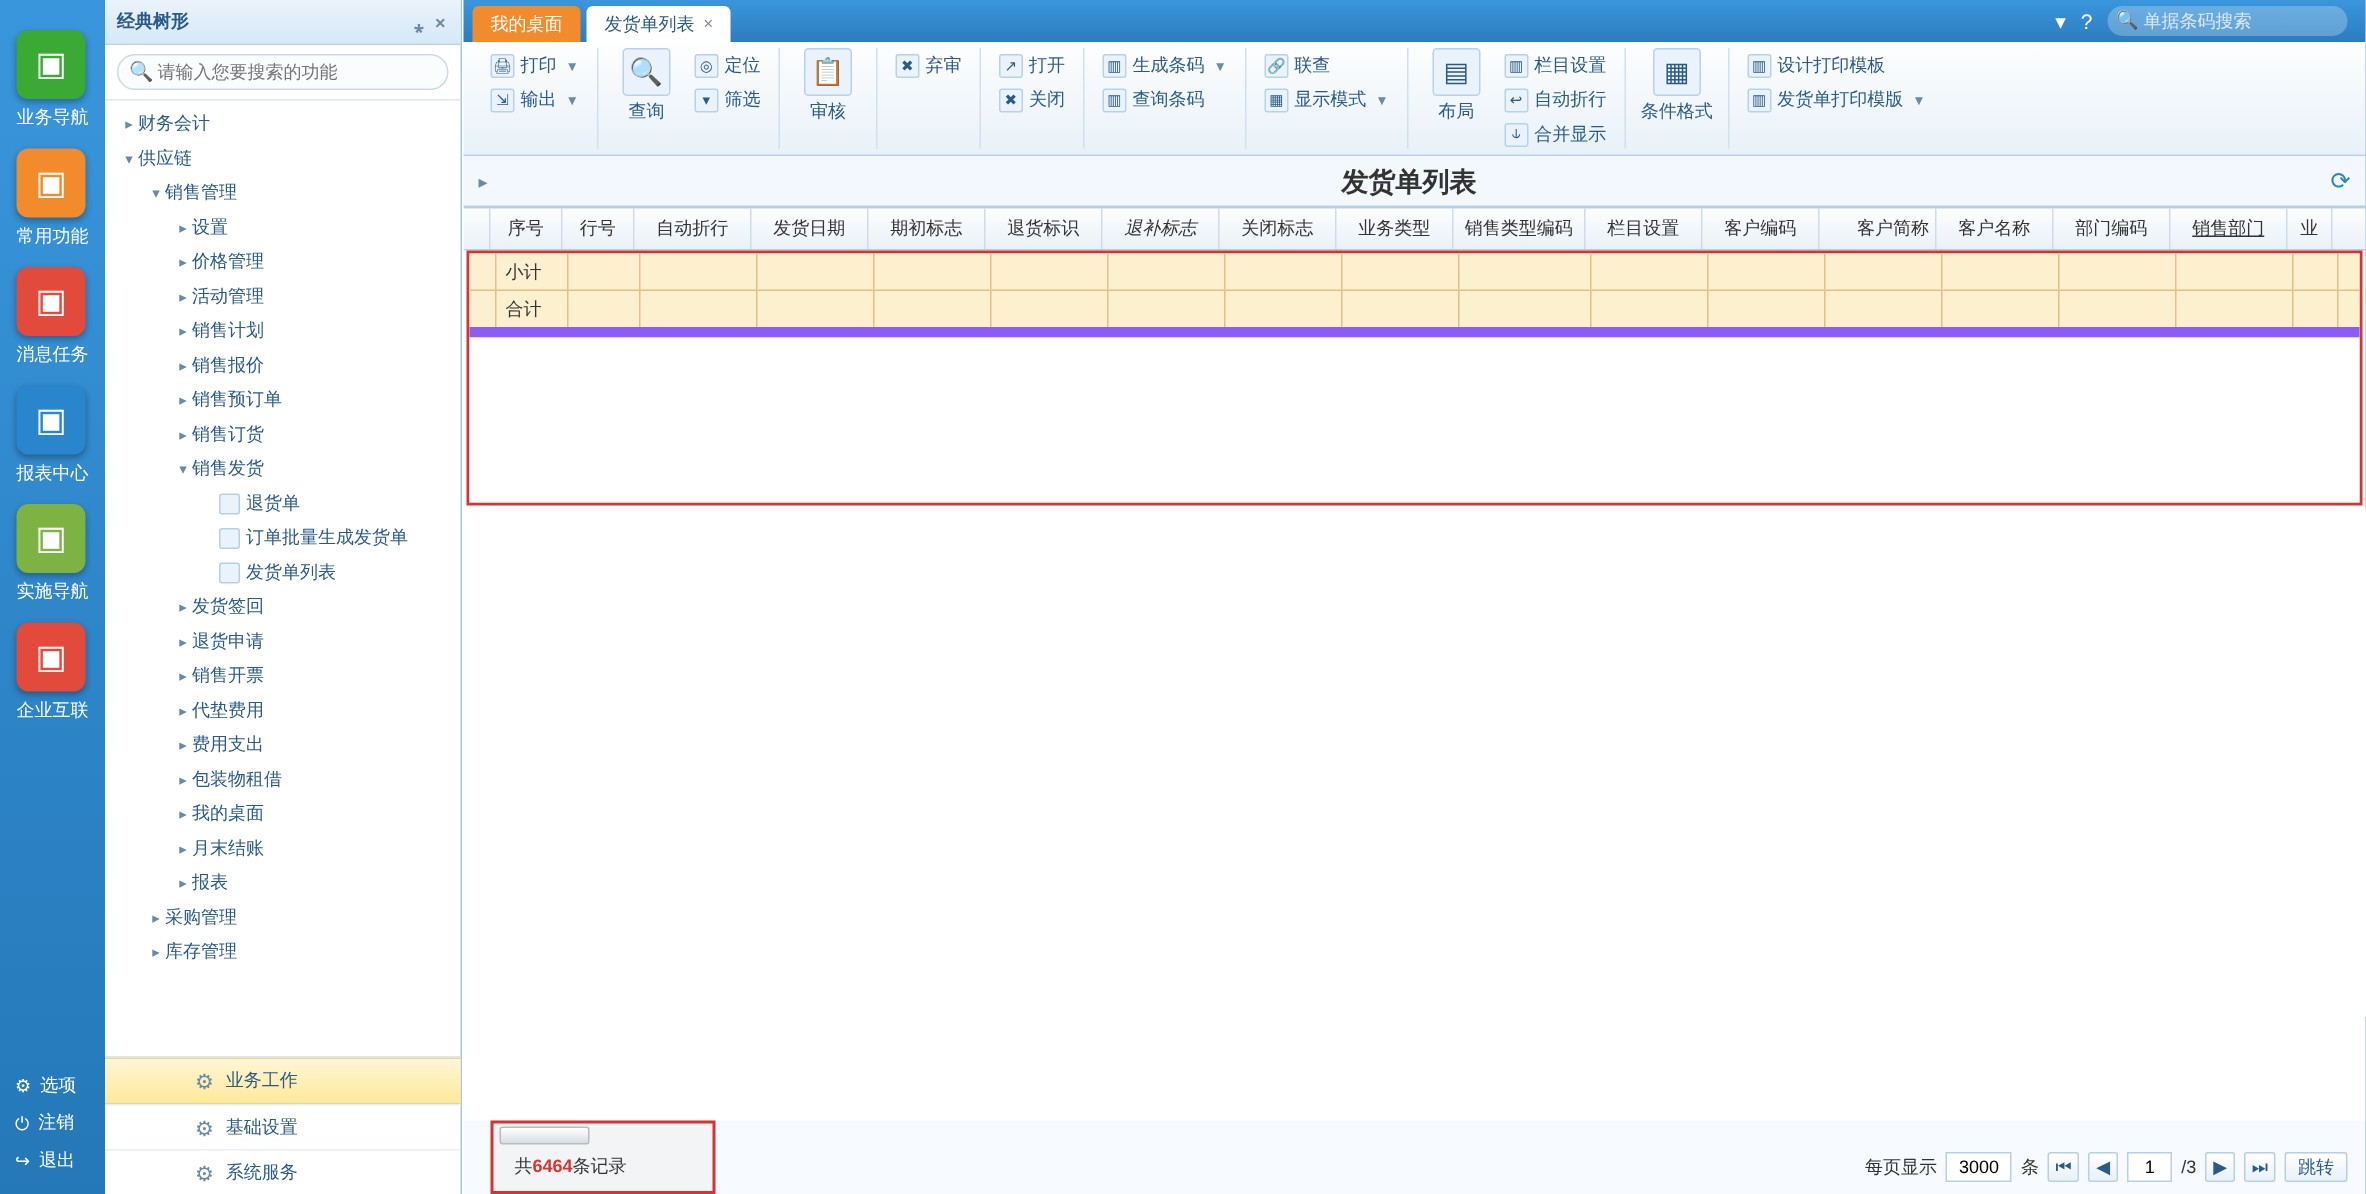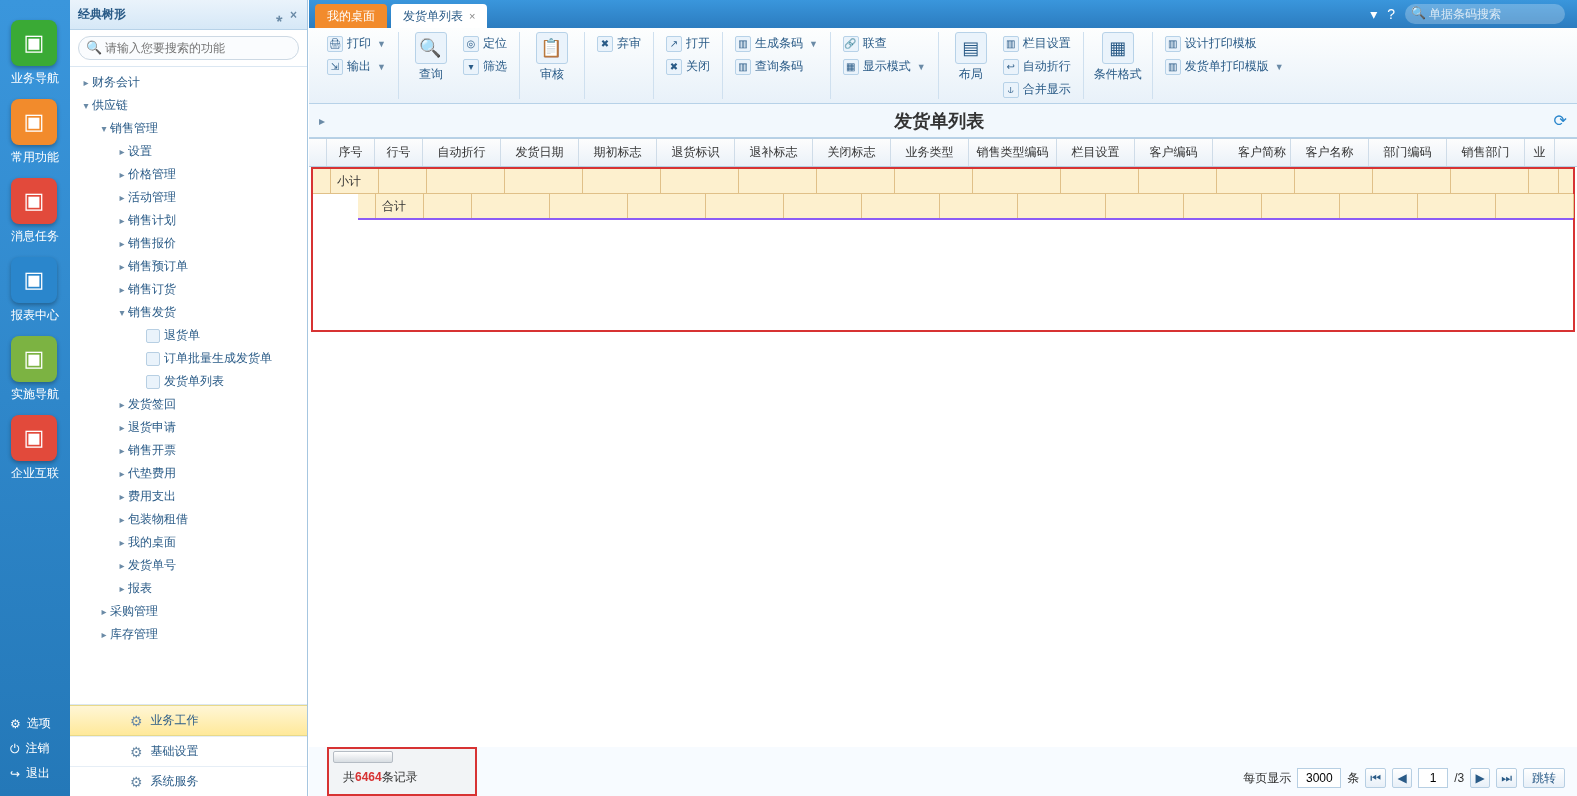--- a/index.html
+++ b/index.html
@@ -59,21 +59,21 @@
 .titlebar .t { flex:1; text-align:center; font-size:18px; font-weight:bold; color:#333; }
 .titlebar .r { color:#2a86cc; font-size:16px; cursor:pointer; }
 .titlebar .l { color:#6a8aa6; font-size:12px; }
 
 
 .grid-wrap { flex:1; overflow:hidden; position:relative; background:#fff; }
 .grid-head { display:flex; border-top:1px solid #b7cfe3; border-bottom:1px solid #b7cfe3; background:linear-gradient(#fdfdfd,#eaf1f8); }
 .gh { border-right:1px solid #cfdce8; padding:5px 4px; text-align:center; color:#333; white-space:nowrap; overflow:hidden; flex-shrink:0; }
 .grid-body { border:2px solid #d73333; border-top:2px solid #d73333; margin:0 2px; }
 .grow { display:flex; border-bottom:1px solid #e0c088; background:#fdf0ce; }
-.grow.last { border-bottom:2px solid #8b5cf6;margin-left:45px; }
+.grow.last { border-bottom:7px solid #8b5cf6; }
 .gc { border-right:1px solid #e0c088; padding:4px; height:24px; flex-shrink:0; }
 .gc.first { text-align:left; padding-left:6px; color:#333; }
 .grid-empty { height:110px; background:#fff; }
 
 
 .footer-wrap { position:relative;margin-left:16px; }
 .hscroll-box { border:2px solid #d73333; margin:0 2px 0 2px; padding:2px 4px; width:150px; background:#f2f4f6; }
 .hscroll { height:12px; background:linear-gradient(#fff,#d8dde2); border:1px solid #b5bcc4; border-radius:2px; position:relative; width:60px; }
 .count-row { padding:6px 10px; color:#333; }
 .count-row .n { color:#d73333; font-weight:bold; }
@@ -220,21 +220,21 @@
       <div class="tree-item" style="padding-left: 46px;">
         <span class="arr">▸</span>
         <span>包装物租借</span>
       </div>
       <div class="tree-item" style="padding-left: 46px;">
         <span class="arr">▸</span>
         <span>我的桌面</span>
       </div>
       <div class="tree-item" style="padding-left: 46px;">
         <span class="arr">▸</span>
-        <span>发货单号</span>
+        <span>月末结账</span>
       </div>
       <div class="tree-item" style="padding-left: 46px;">
         <span class="arr">▸</span>
         <span>报表</span>
       </div>
       <div class="tree-item" style="padding-left: 28px;">
         <span class="arr">▸</span>
         <span>采购管理</span>
       </div>
       <div class="tree-item" style="padding-left: 28px;">
@@ -410,30 +410,30 @@
 
   <div class="grid-wrap">
     <div class="grid-head" id="grid-head">
         <div class="gh" style="width: 18px;"></div>
         <div class="gh" style="width: 48px;">序号</div>
         <div class="gh" style="width: 48px;">行号</div>
         <div class="gh" style="width: 78px;">自动折行</div>
         <div class="gh" style="width: 78px;">发货日期</div>
         <div class="gh" style="width: 78px;">期初标志</div>
         <div class="gh" style="width: 78px;">退货标识</div>
-        <div class="gh" style="width: 78px;">退补标志</div>
+        <div class="gh" style="width: 78px; font-style: italic;">退补标志</div>
         <div class="gh" style="width: 78px;">关闭标志</div>
         <div class="gh" style="width: 78px;">业务类型</div>
         <div class="gh" style="width: 88px;">销售类型编码</div>
         <div class="gh" style="width: 78px;">栏目设置</div>
         <div class="gh" style="width: 78px;">客户编码</div>
         <div class="gh" style="width: 78px; text-align: right;">客户简称</div>
         <div class="gh" style="width: 78px;">客户名称</div>
         <div class="gh" style="width: 78px;">部门编码</div>
-        <div class="gh" style="width: 78px;">销售部门</div>
+        <div class="gh" style="width: 78px; text-decoration: underline;">销售部门</div>
         <div class="gh" style="width: 30px;">业</div>
       </div>
     <div class="grid-body" id="grid-body">
         <div class="grow">
           <div class="gc" style="width: 18px;"></div>
           <div class="gc first" style="width: 48px;">小计</div>
           <div class="gc" style="width: 48px;"></div>
           <div class="gc" style="width: 78px;"></div>
           <div class="gc" style="width: 78px;"></div>
           <div class="gc" style="width: 78px;"></div>

